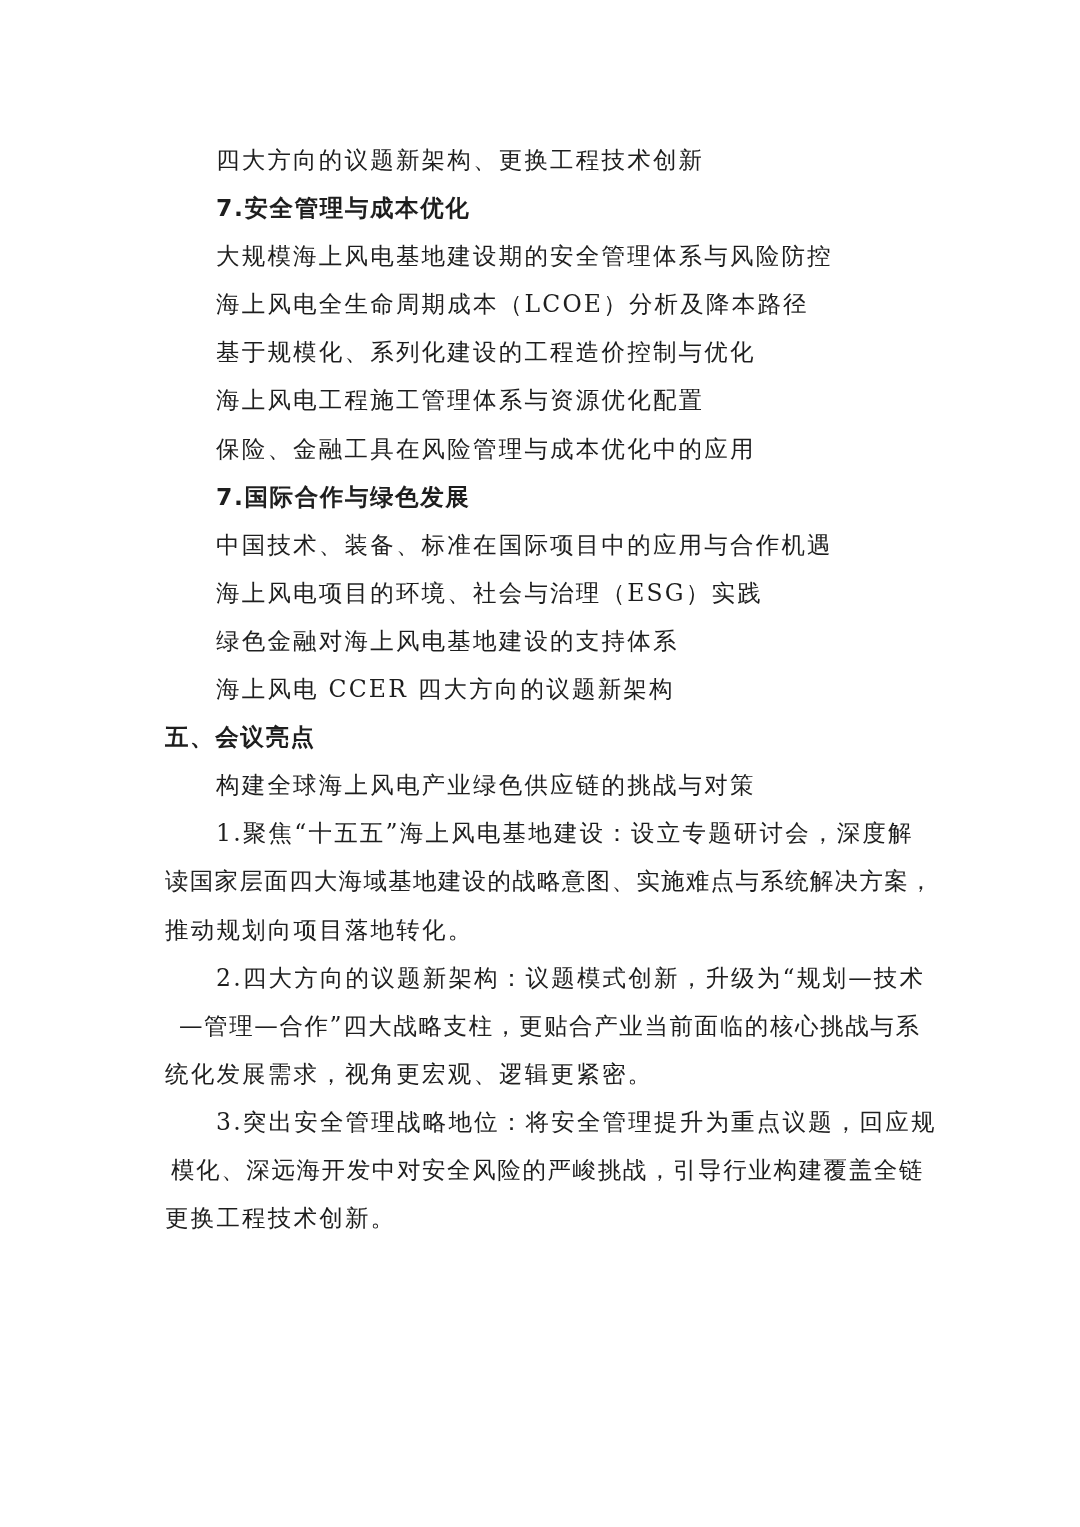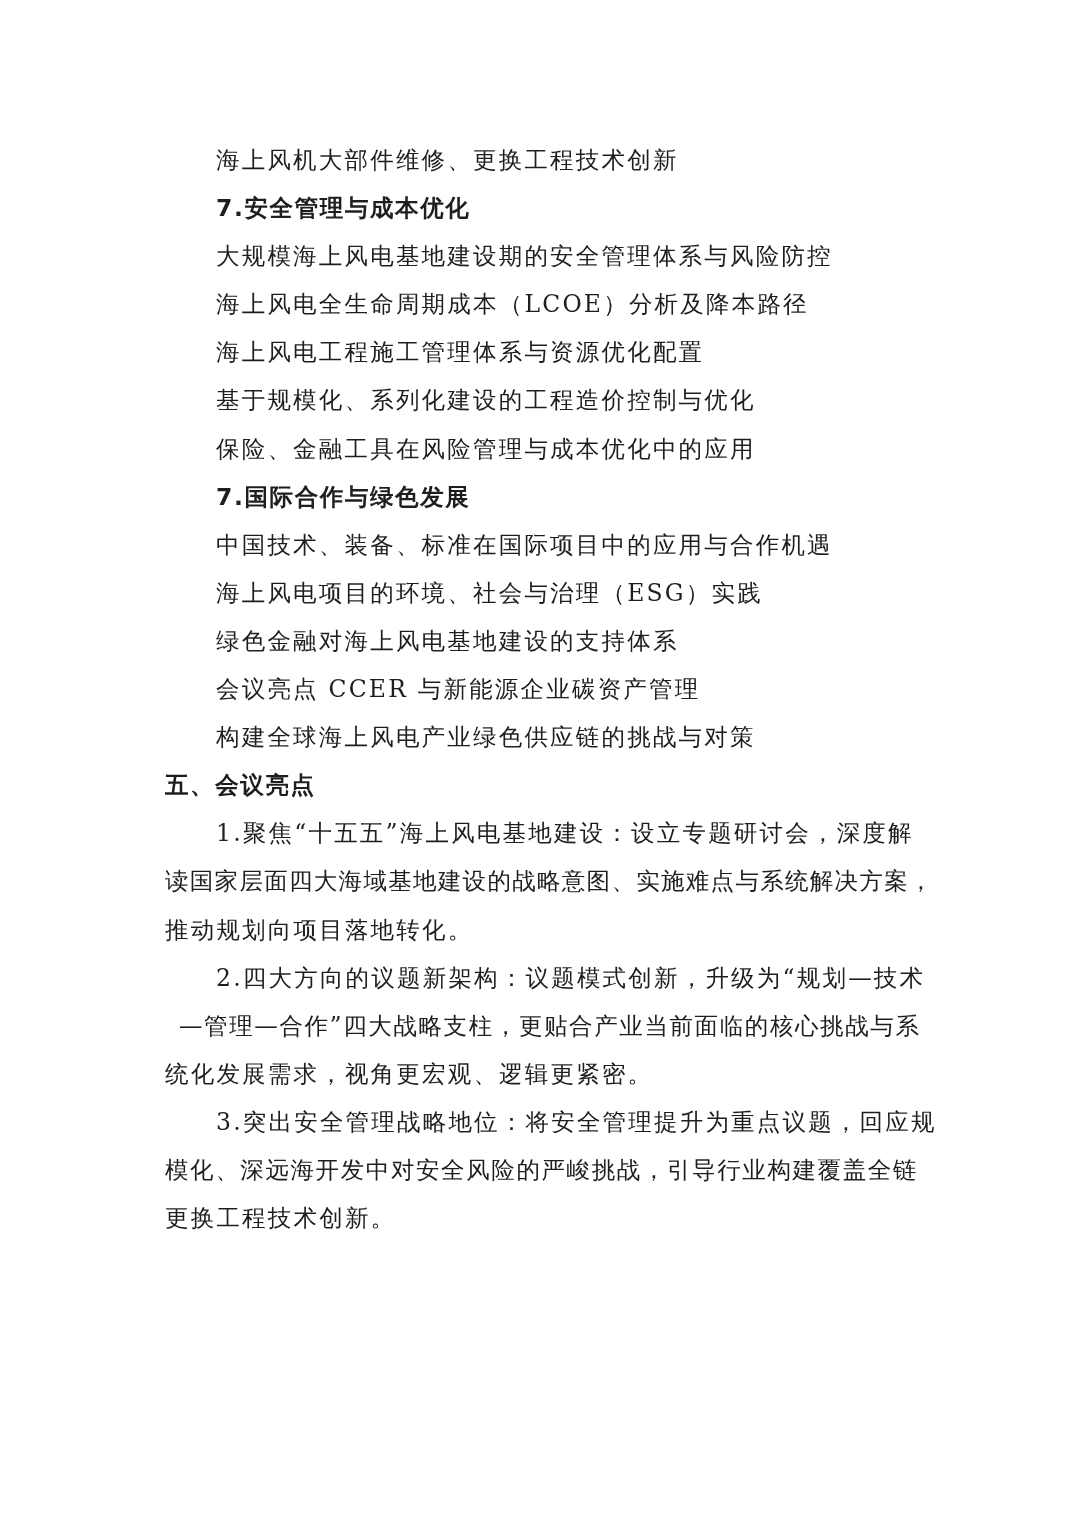--- a/index.html
+++ b/index.html
@@ -48,49 +48,49 @@
   }
   .para .line.first {
     padding-left: 51px;
   }
 </style>
 </head>
 <body>
 
 <div class="page">
 
-  <span class="line item">海上风机大部件维修、更换工程技术创新</span>
+  <span class="line item">四大方向的议题新架构、更换工程技术创新</span>
 
   <span class="line subhead">7.安全管理与成本优化</span>
   <span class="line item">大规模海上风电基地建设期的安全管理体系与风险防控</span>
   <span class="line item">海上风电全生命周期成本（LCOE）分析及降本路径</span>
+  <span class="line item">基于规模化、系列化建设的工程造价控制与优化</span>
   <span class="line item">海上风电工程施工管理体系与资源优化配置</span>
-  <span class="line item">基于规模化、系列化建设的工程造价控制与优化</span>
   <span class="line item">保险、金融工具在风险管理与成本优化中的应用</span>
 
   <span class="line subhead">7.国际合作与绿色发展</span>
   <span class="line item">中国技术、装备、标准在国际项目中的应用与合作机遇</span>
   <span class="line item">海上风电项目的环境、社会与治理（ESG）实践</span>
   <span class="line item">绿色金融对海上风电基地建设的支持体系</span>
-  <span class="line item">会议亮点 CCER 与新能源企业碳资产管理</span>
+  <span class="line item">海上风电 CCER 四大方向的议题新架构</span>
+  <span class="line section">五、会议亮点</span>
+
   <span class="line item">构建全球海上风电产业绿色供应链的挑战与对策</span>
-
-  <span class="line section">五、会议亮点</span>
 
   <div class="para">
     <span class="line first">1.聚焦“十五五”海上风电基地建设：设立专题研讨会，深度解</span>
     <span class="line" style="letter-spacing:1.3px;">读国家层面四大海域基地建设的战略意图、实施难点与系统解决方案，</span>
     <span class="line">推动规划向项目落地转化。</span>
   </div>
 
   <div class="para">
     <span class="line first">2.四大方向的议题新架构：议题模式创新，升级为“规划—技术</span>
     <span class="line" style="letter-spacing:1.6px;margin-left:14px;">—管理—合作”四大战略支柱，更贴合产业当前面临的核心挑战与系</span>
     <span class="line">统化发展需求，视角更宏观、逻辑更紧密。</span>
   </div>
 
   <div class="para">
     <span class="line first">3.突出安全管理战略地位：将安全管理提升为重点议题，回应规</span>
-    <span class="line" style="letter-spacing:1.6px;">模化、深远海开发中对安全风险的严峻挑战，引导行业构建覆盖全链</span>
+    <span class="line" style="letter-spacing:1.6px;text-align:center;">模化、深远海开发中对安全风险的严峻挑战，引导行业构建覆盖全链</span>
     <span class="line">更换工程技术创新。</span>
   </div>
 
 </div>
 
 </body></html>

